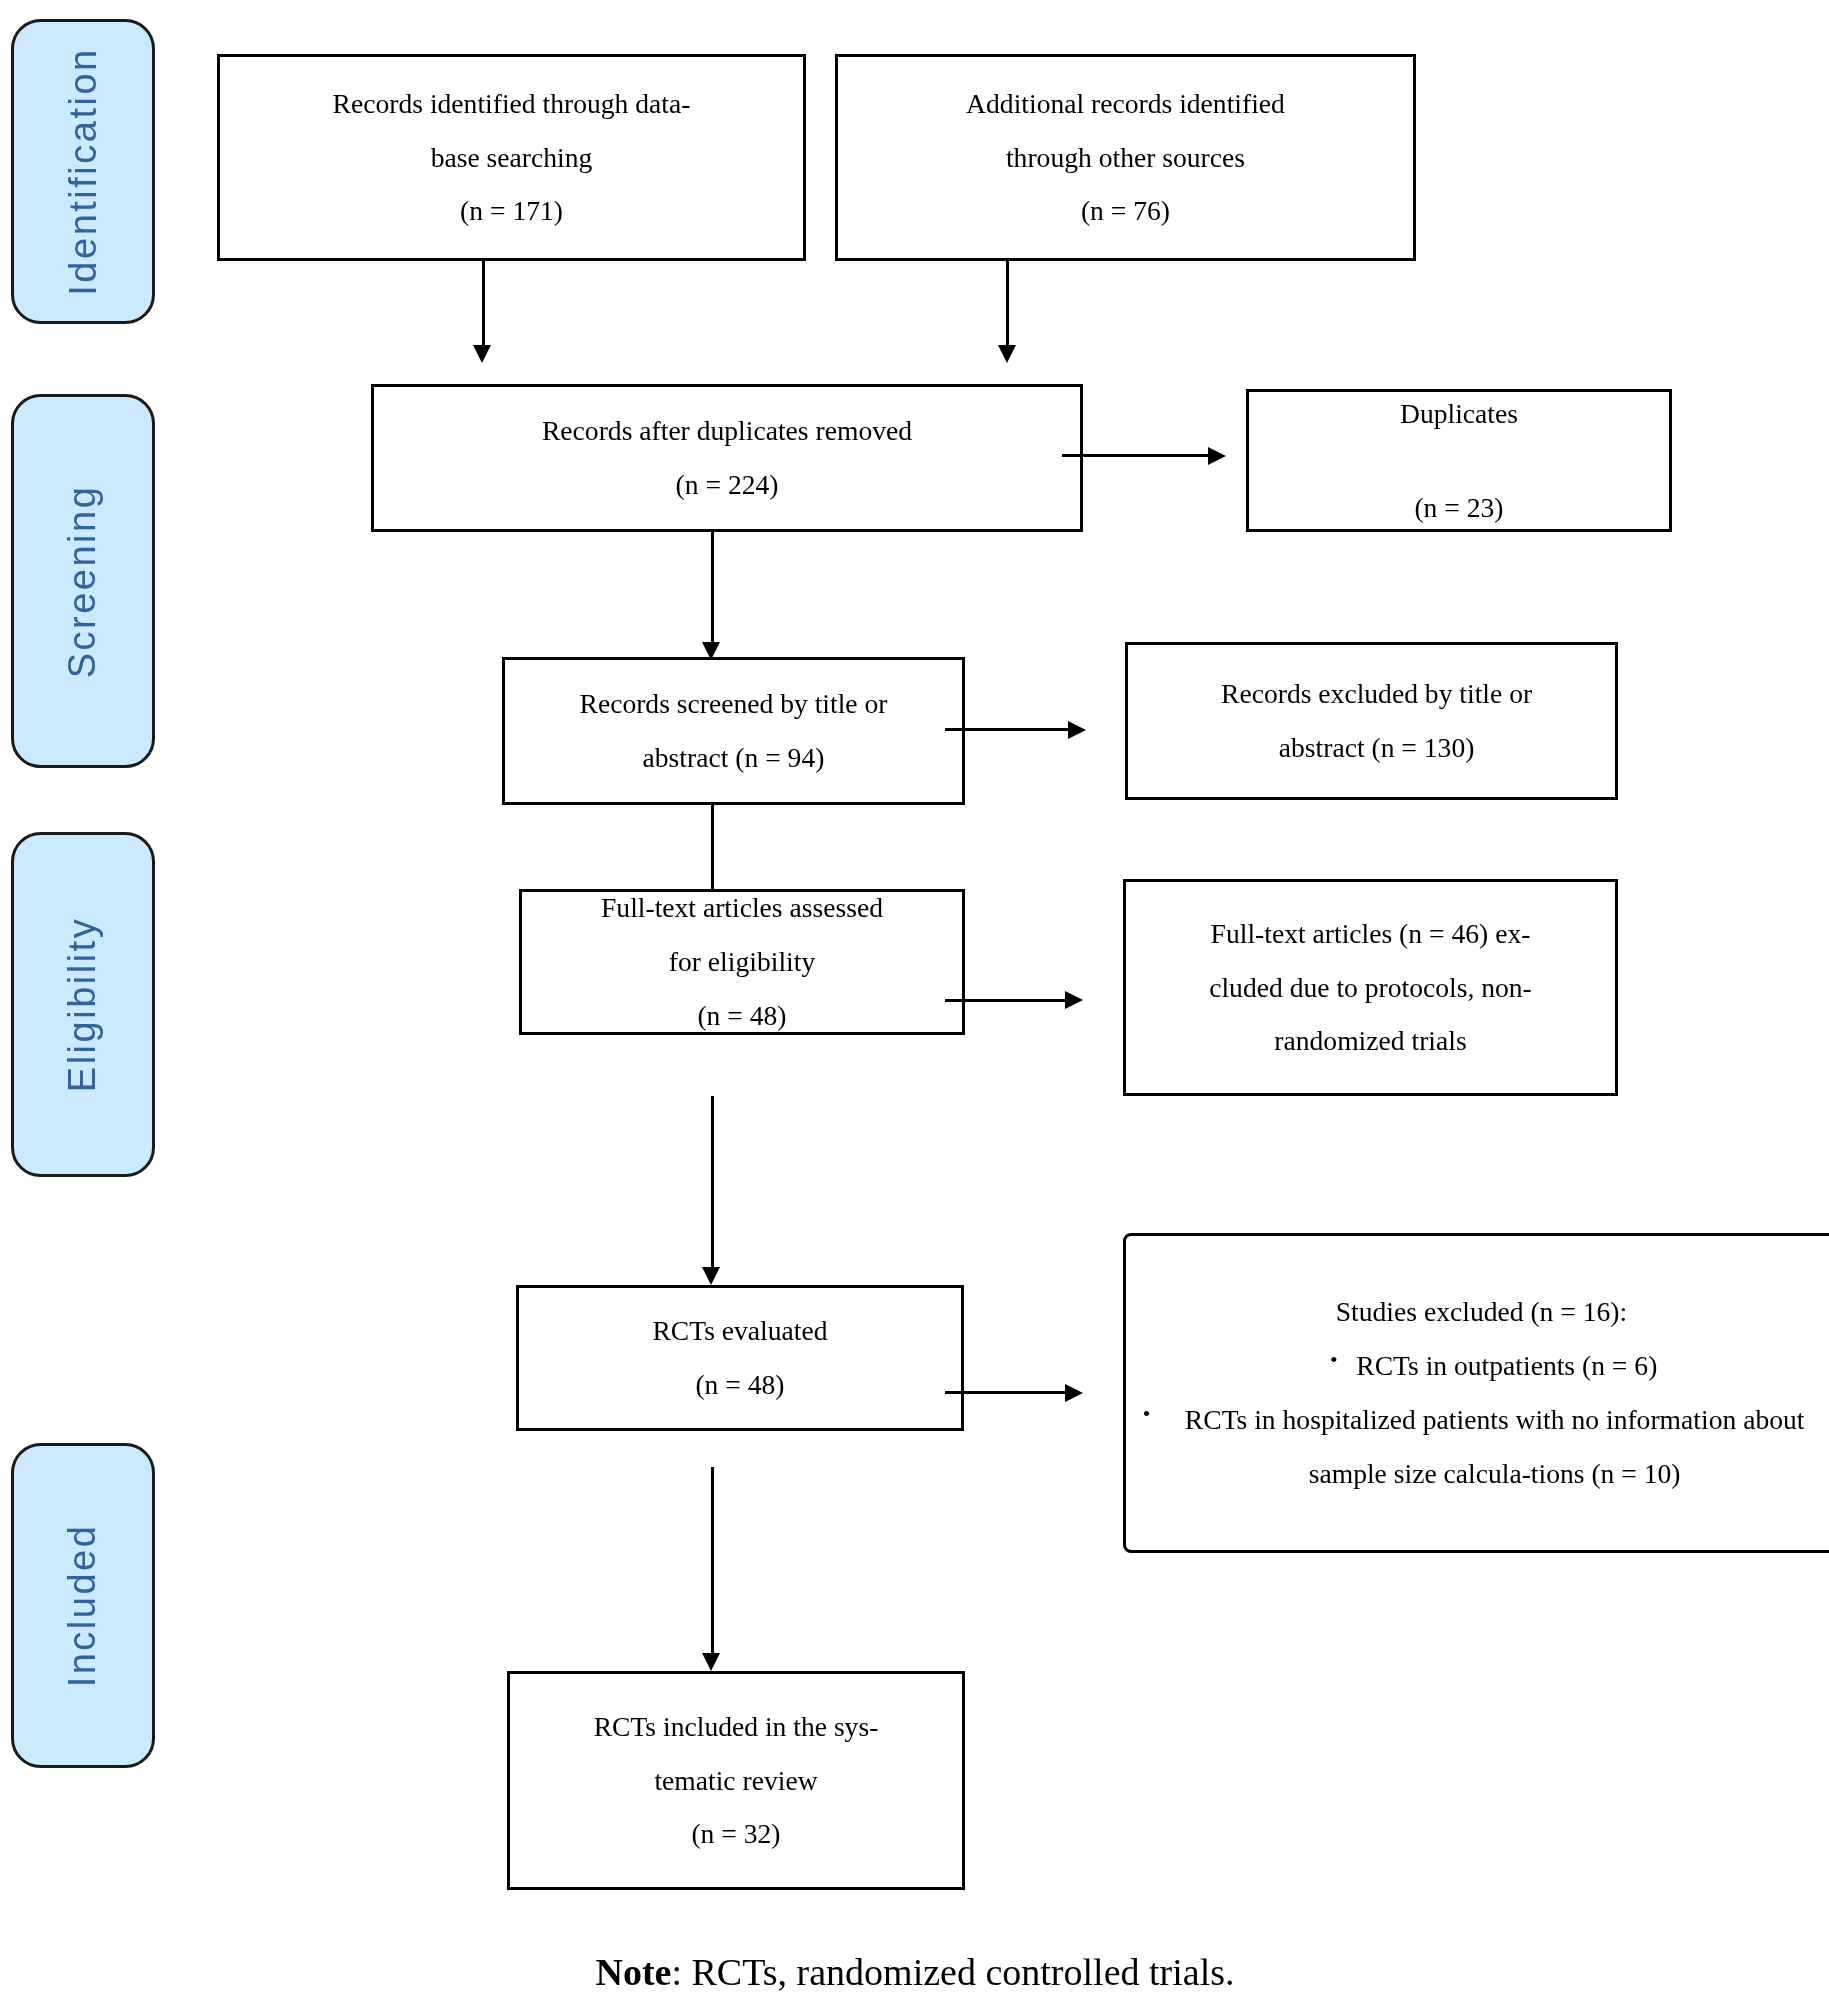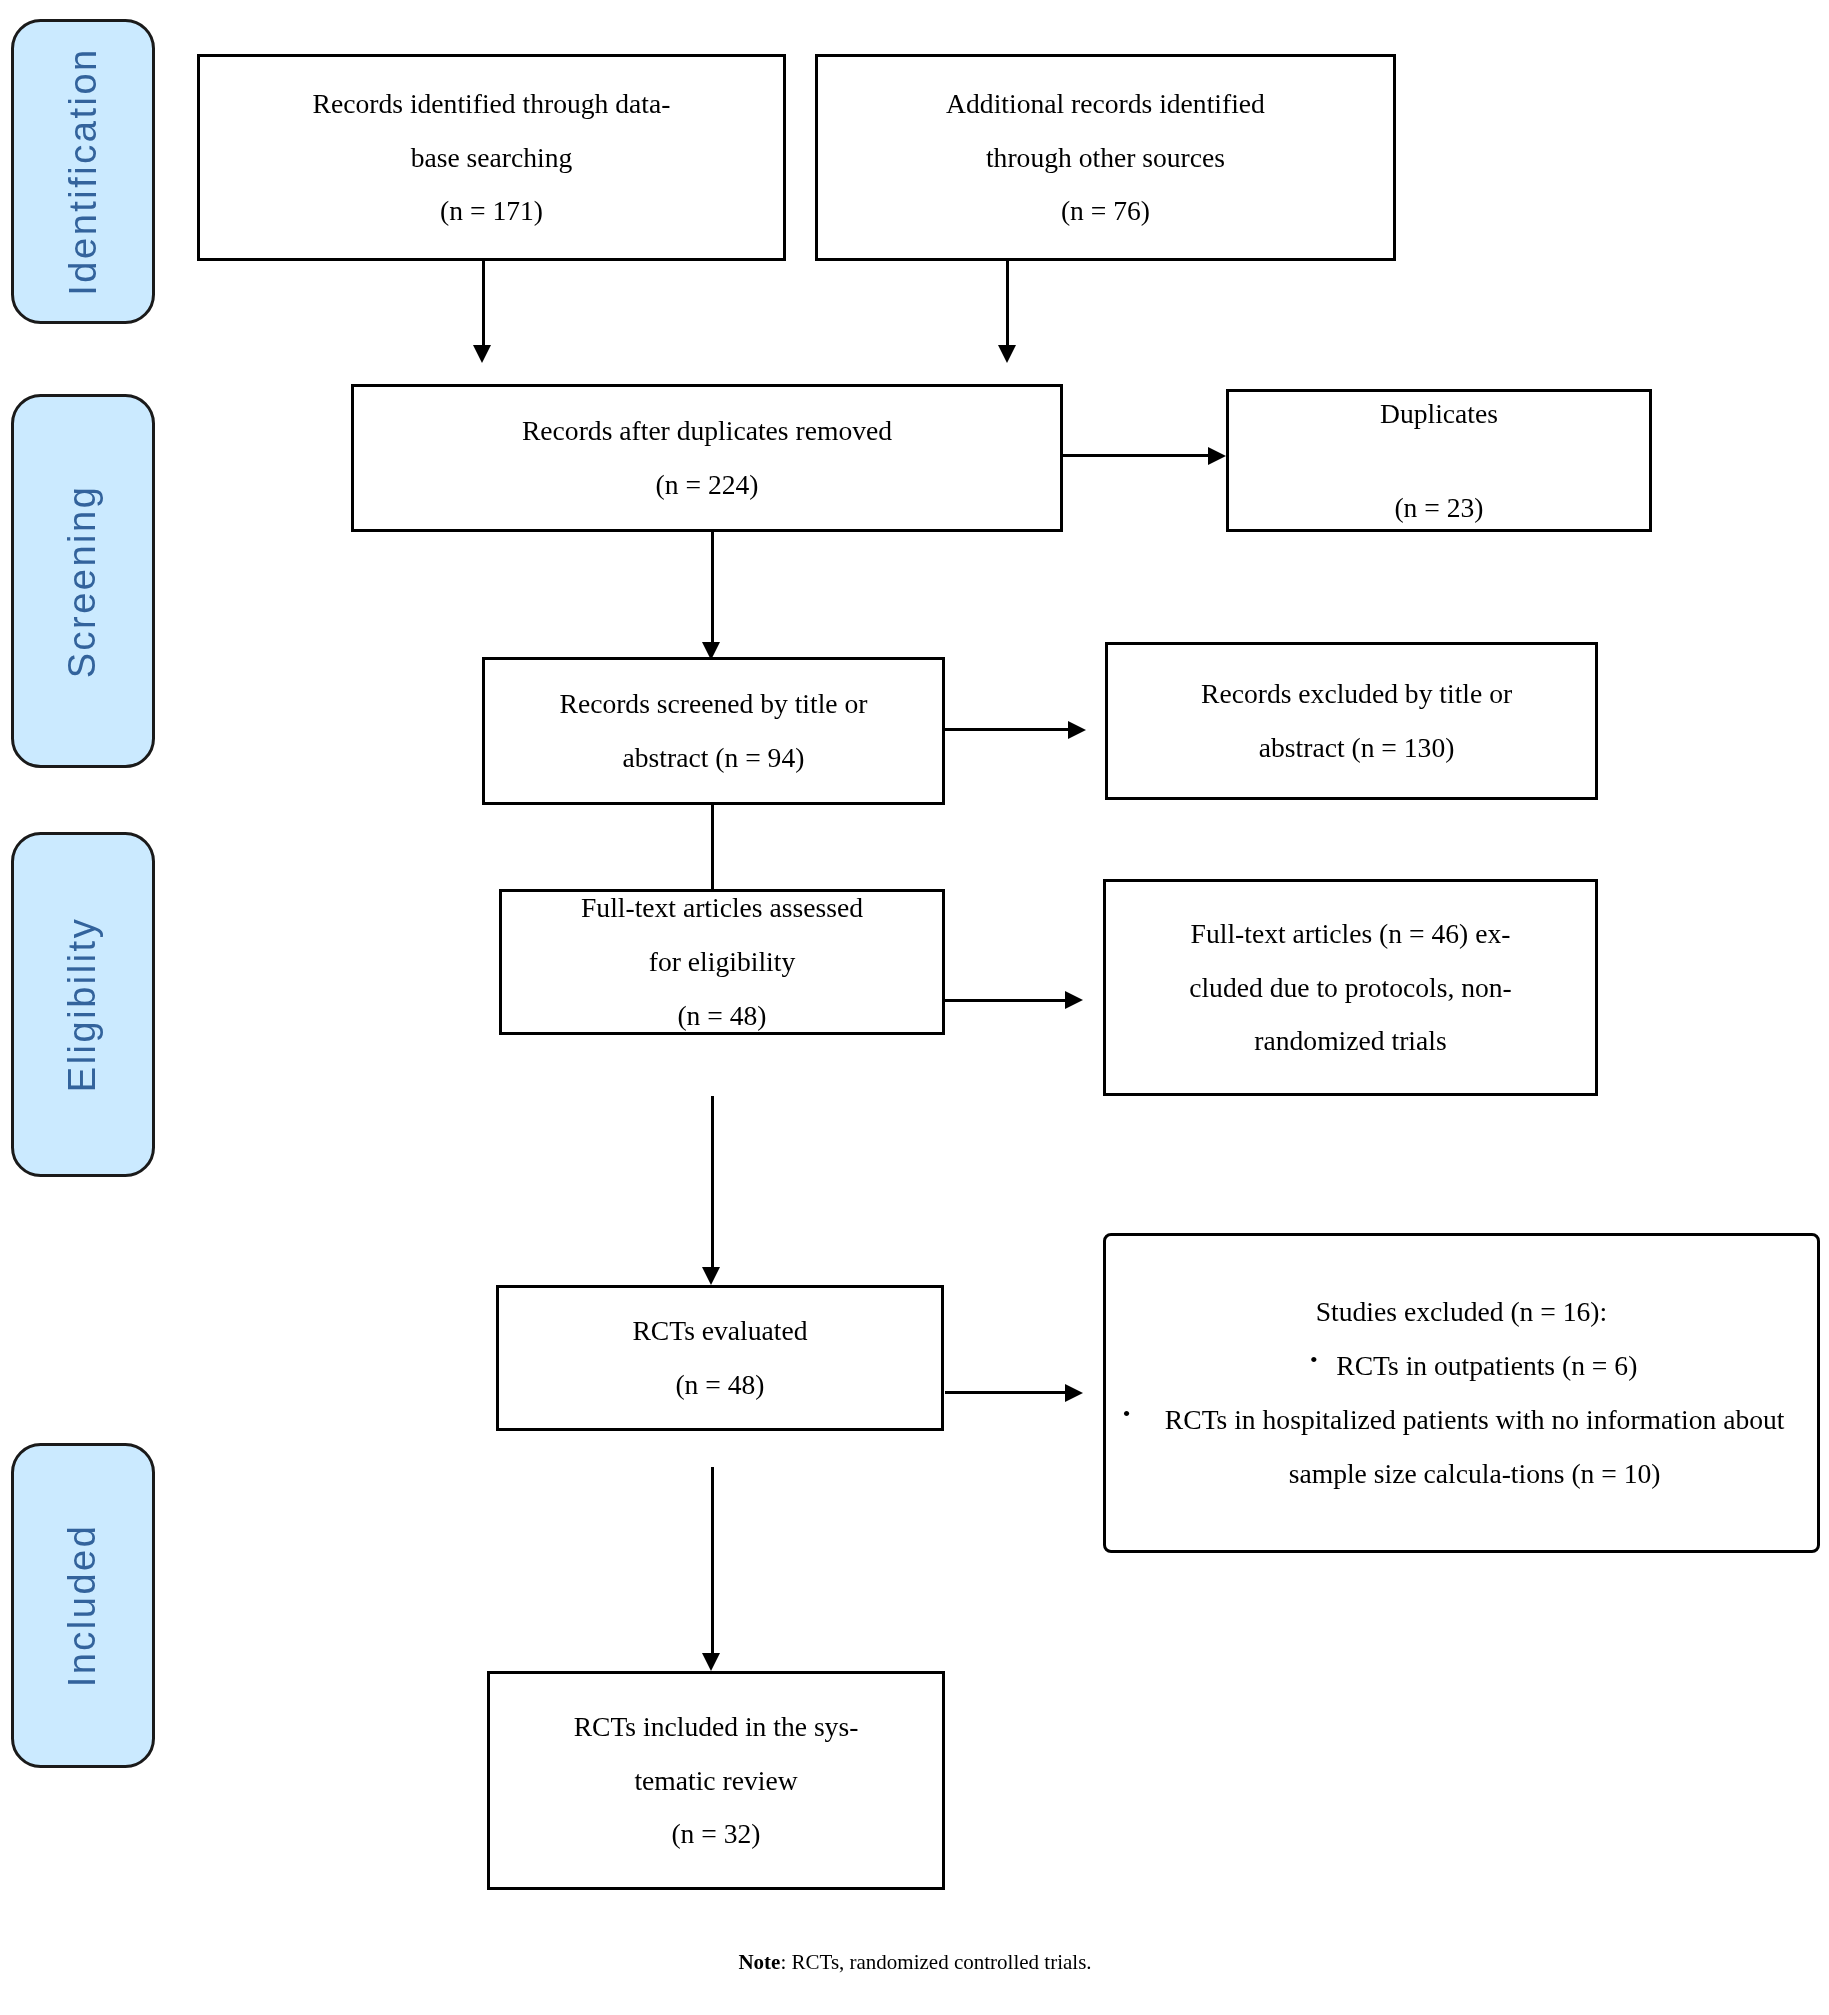--- a/index.html
+++ b/index.html
@@ -45,20 +45,21 @@
     position: absolute;
     background: #ffffff;
     border: 3.4px solid #000000;
     box-sizing: border-box;
     display: flex;
     flex-direction: column;
     align-items: center;
     justify-content: center;
     text-align: center;
     padding: 8.9px 12.8px;
+    margin-left: 20px;
   }
   .flow-box .line {
     display: block;
     width: 100%;
     font-size: 27.6px;
     line-height: 1.95;
     white-space: nowrap;
   }
 
   
@@ -110,21 +111,21 @@
     border-bottom: 9.4px solid transparent;
     border-left: 18.7px solid #000000;
   }
 
   
   #note {
     position: absolute;
     left: 0;
     width: 1830px;
     text-align: center;
-    font-size: 21px;
+    font-size: 38px;
   }
   #note .note-label { font-weight: bold; }
 </style>
 </head>
 <body>
 
 <div id="canvas">
 
   <div class="stage-pill" style="left:10.8px; top:18.7px; width:144px; height:305px;">
     <span class="stage-label">Identification</span>

